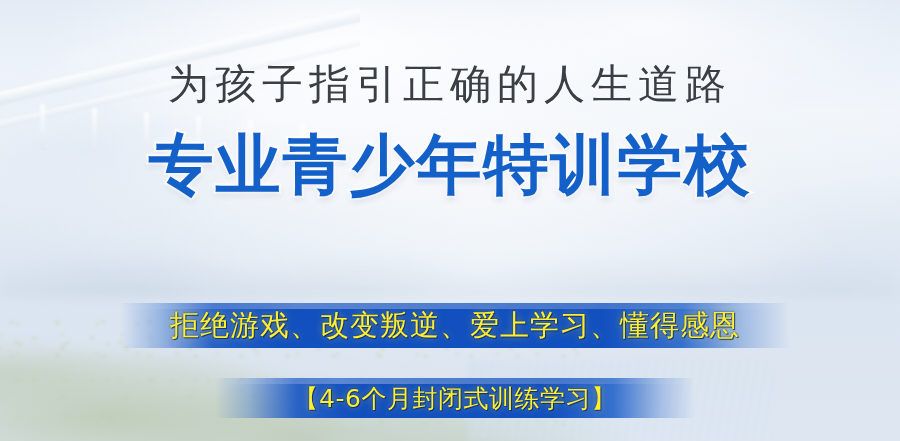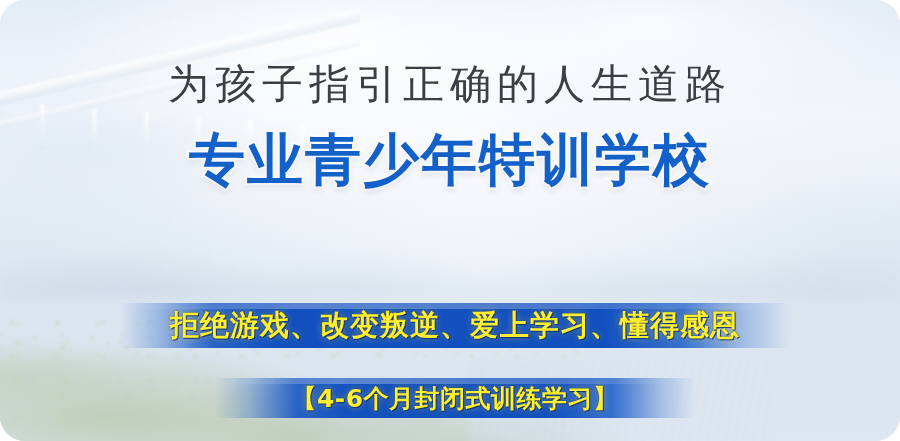--- a/index.html
+++ b/index.html
@@ -11,21 +11,20 @@
   body {
     font-family: "Liberation Sans", "DejaVu Sans", sans-serif;
   }
 
   #banner {
     position: relative;
     width: 900px;
     height: 441px;
     overflow: hidden;
     background: #e9eff7;
-    border-radius: 25px;
   }
 
   
   .bg-layer { position: absolute; inset: 0; }
 
   
   .bg-sky {
     background:
       linear-gradient(180deg,
         #dde7f3 0%,
@@ -131,21 +130,21 @@
     font-weight: 500;
     font-family: "DejaVu Sans", "Liberation Sans", sans-serif;
     text-shadow: 0 1px 2px rgba(255,255,255,0.75);
     white-space: nowrap;
   }
 
   .headline {
     position: absolute;
     top: 132px; left: 0; right: 0;
     text-align: center;
-    font-size: 56px;
+    font-size: 65px;
     line-height: 1;
     letter-spacing: 2px;
     font-weight: 900;
     color: #1360c8;
     font-family: "DejaVu Sans", "Liberation Sans", sans-serif;
     white-space: nowrap;
     -webkit-text-stroke: 4px #ffffff;
     paint-order: stroke fill;
     text-shadow:
       0 0 6px rgba(255,255,255,0.95),
@@ -153,21 +152,21 @@
       0 3px 6px rgba(40,70,120,0.22);
   }
 
   
   .band {
     position: absolute;
     display: flex;
     align-items: center;
     justify-content: center;
     color: #ffef2e;
-    font-weight: 700;
+    font-weight: 400;
     font-family: "DejaVu Sans", "Liberation Sans", sans-serif;
     white-space: nowrap;
     text-shadow:
       0 0 2px rgba(10,40,110,0.9),
       1px 1px 0 rgba(10,40,110,0.75),
       0 0 7px rgba(255,238,46,0.45);
   }
 
   .band-1 {
     left: 120px; right: 110px;

